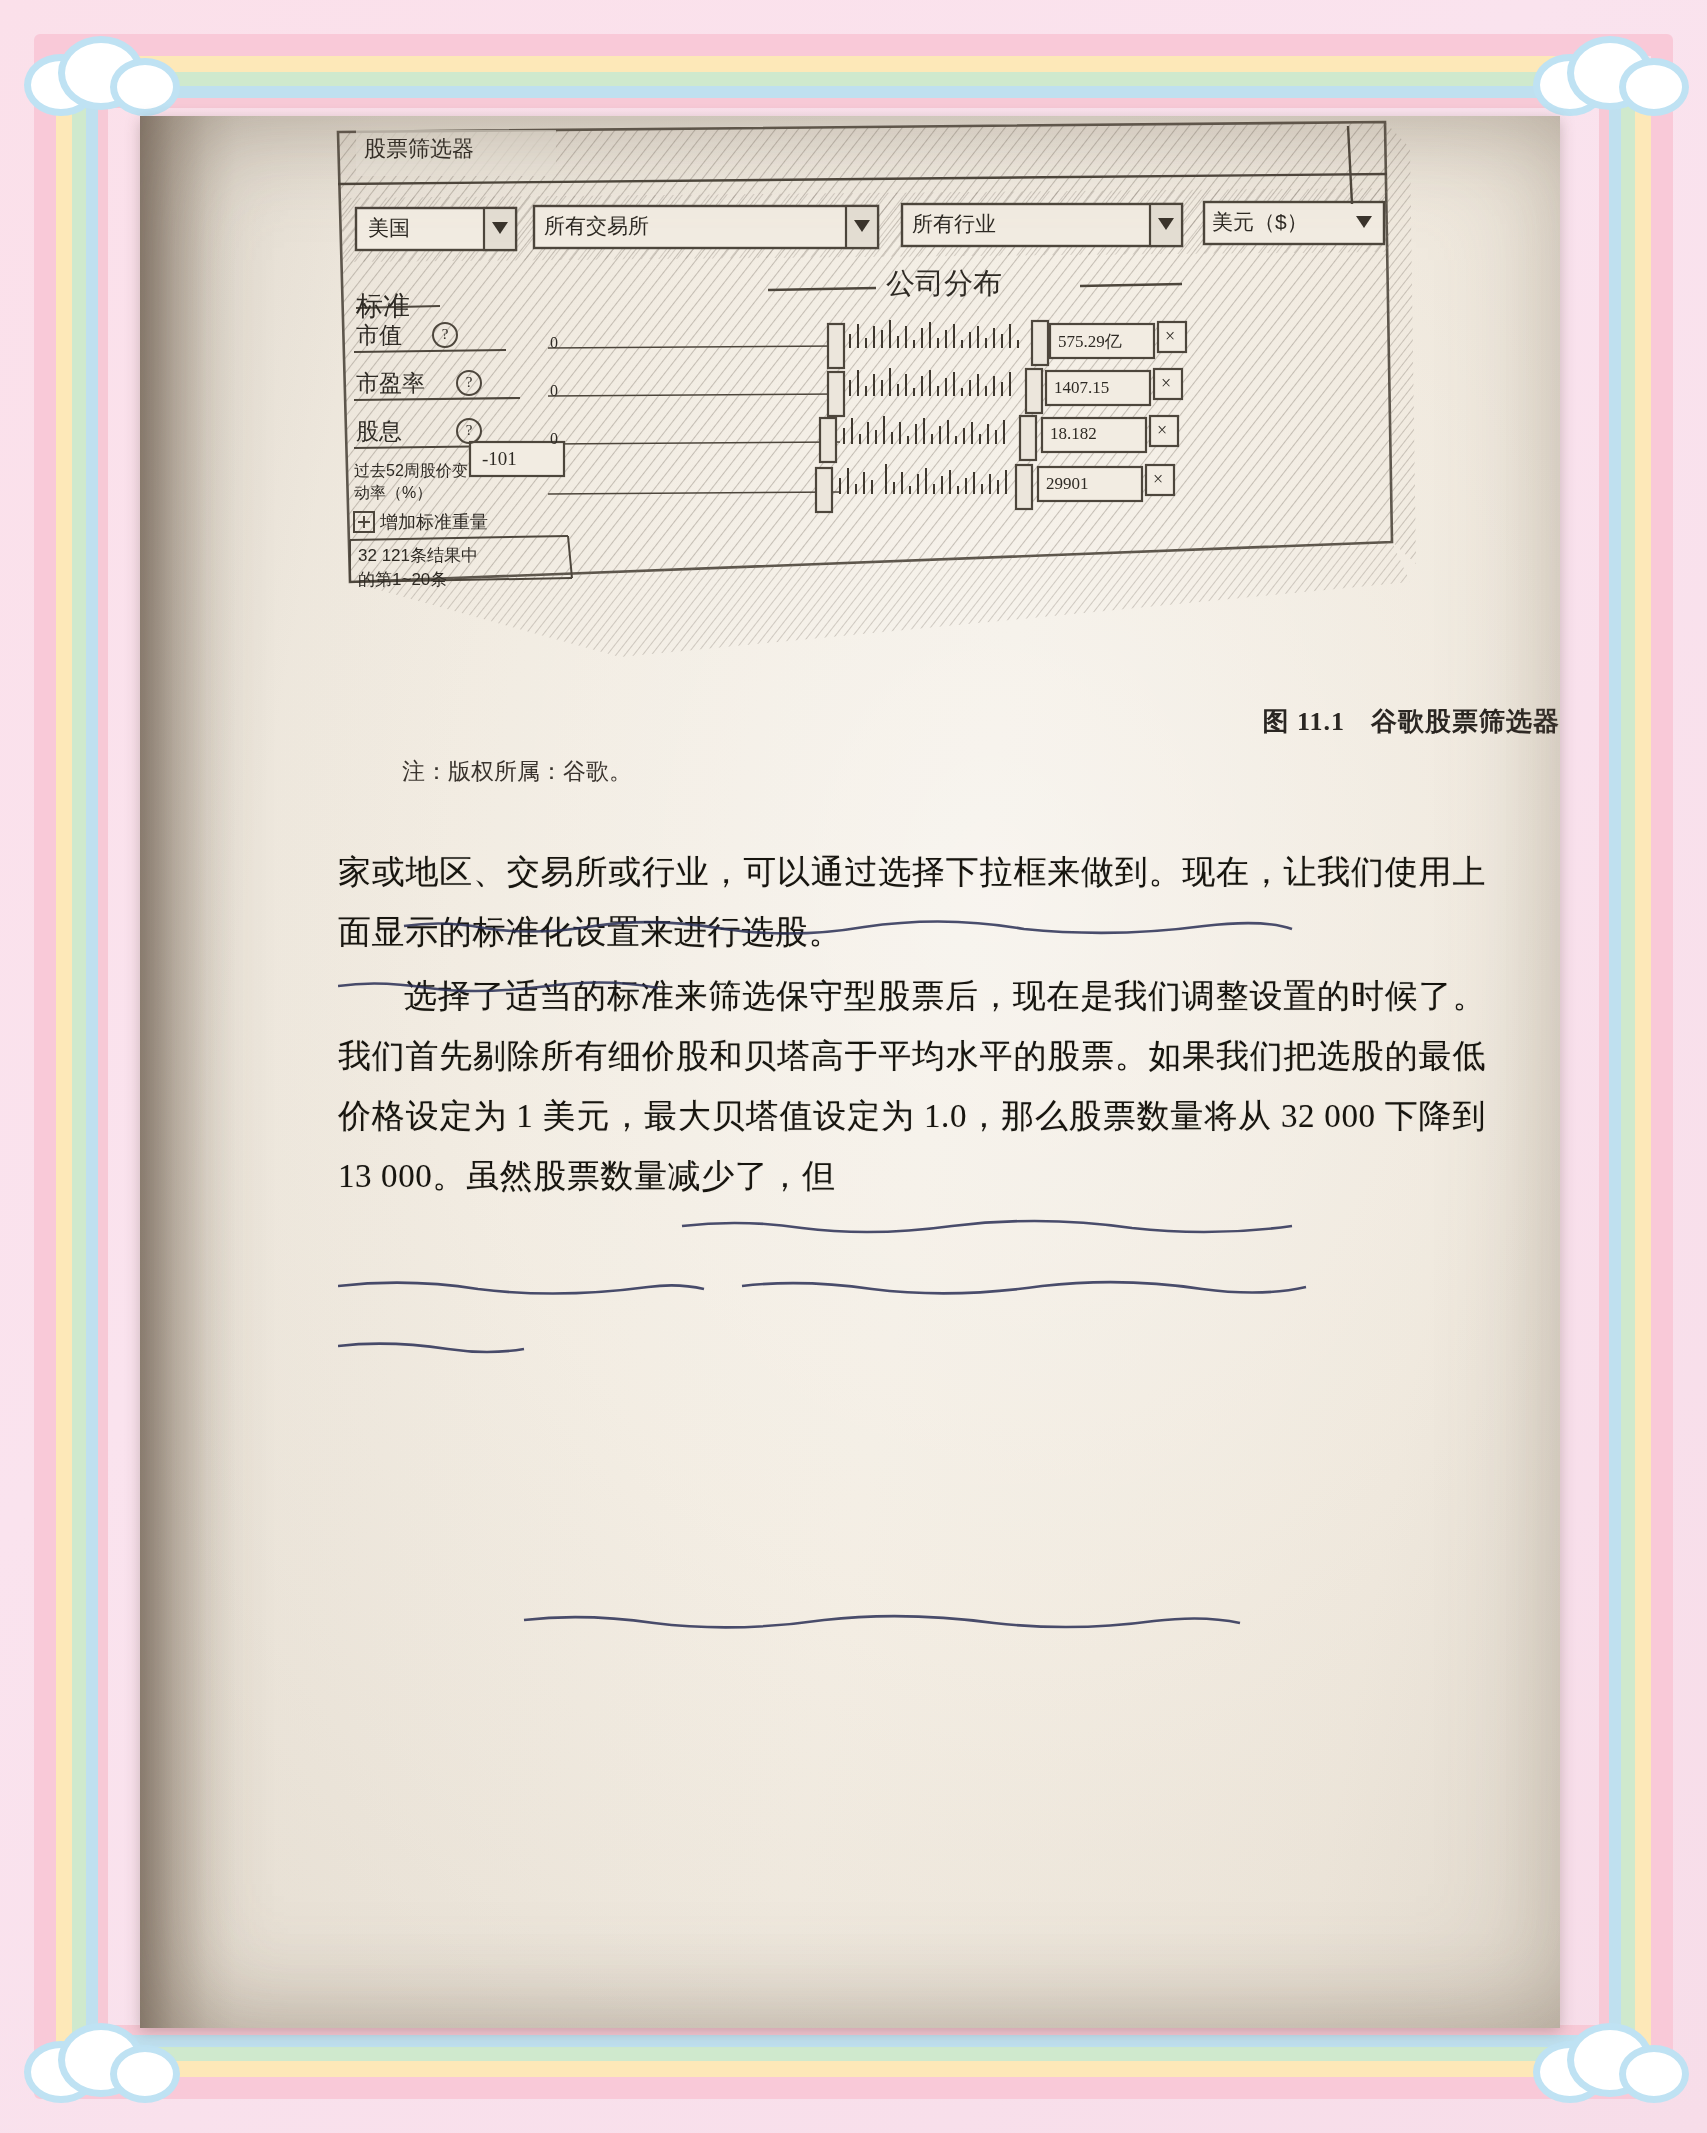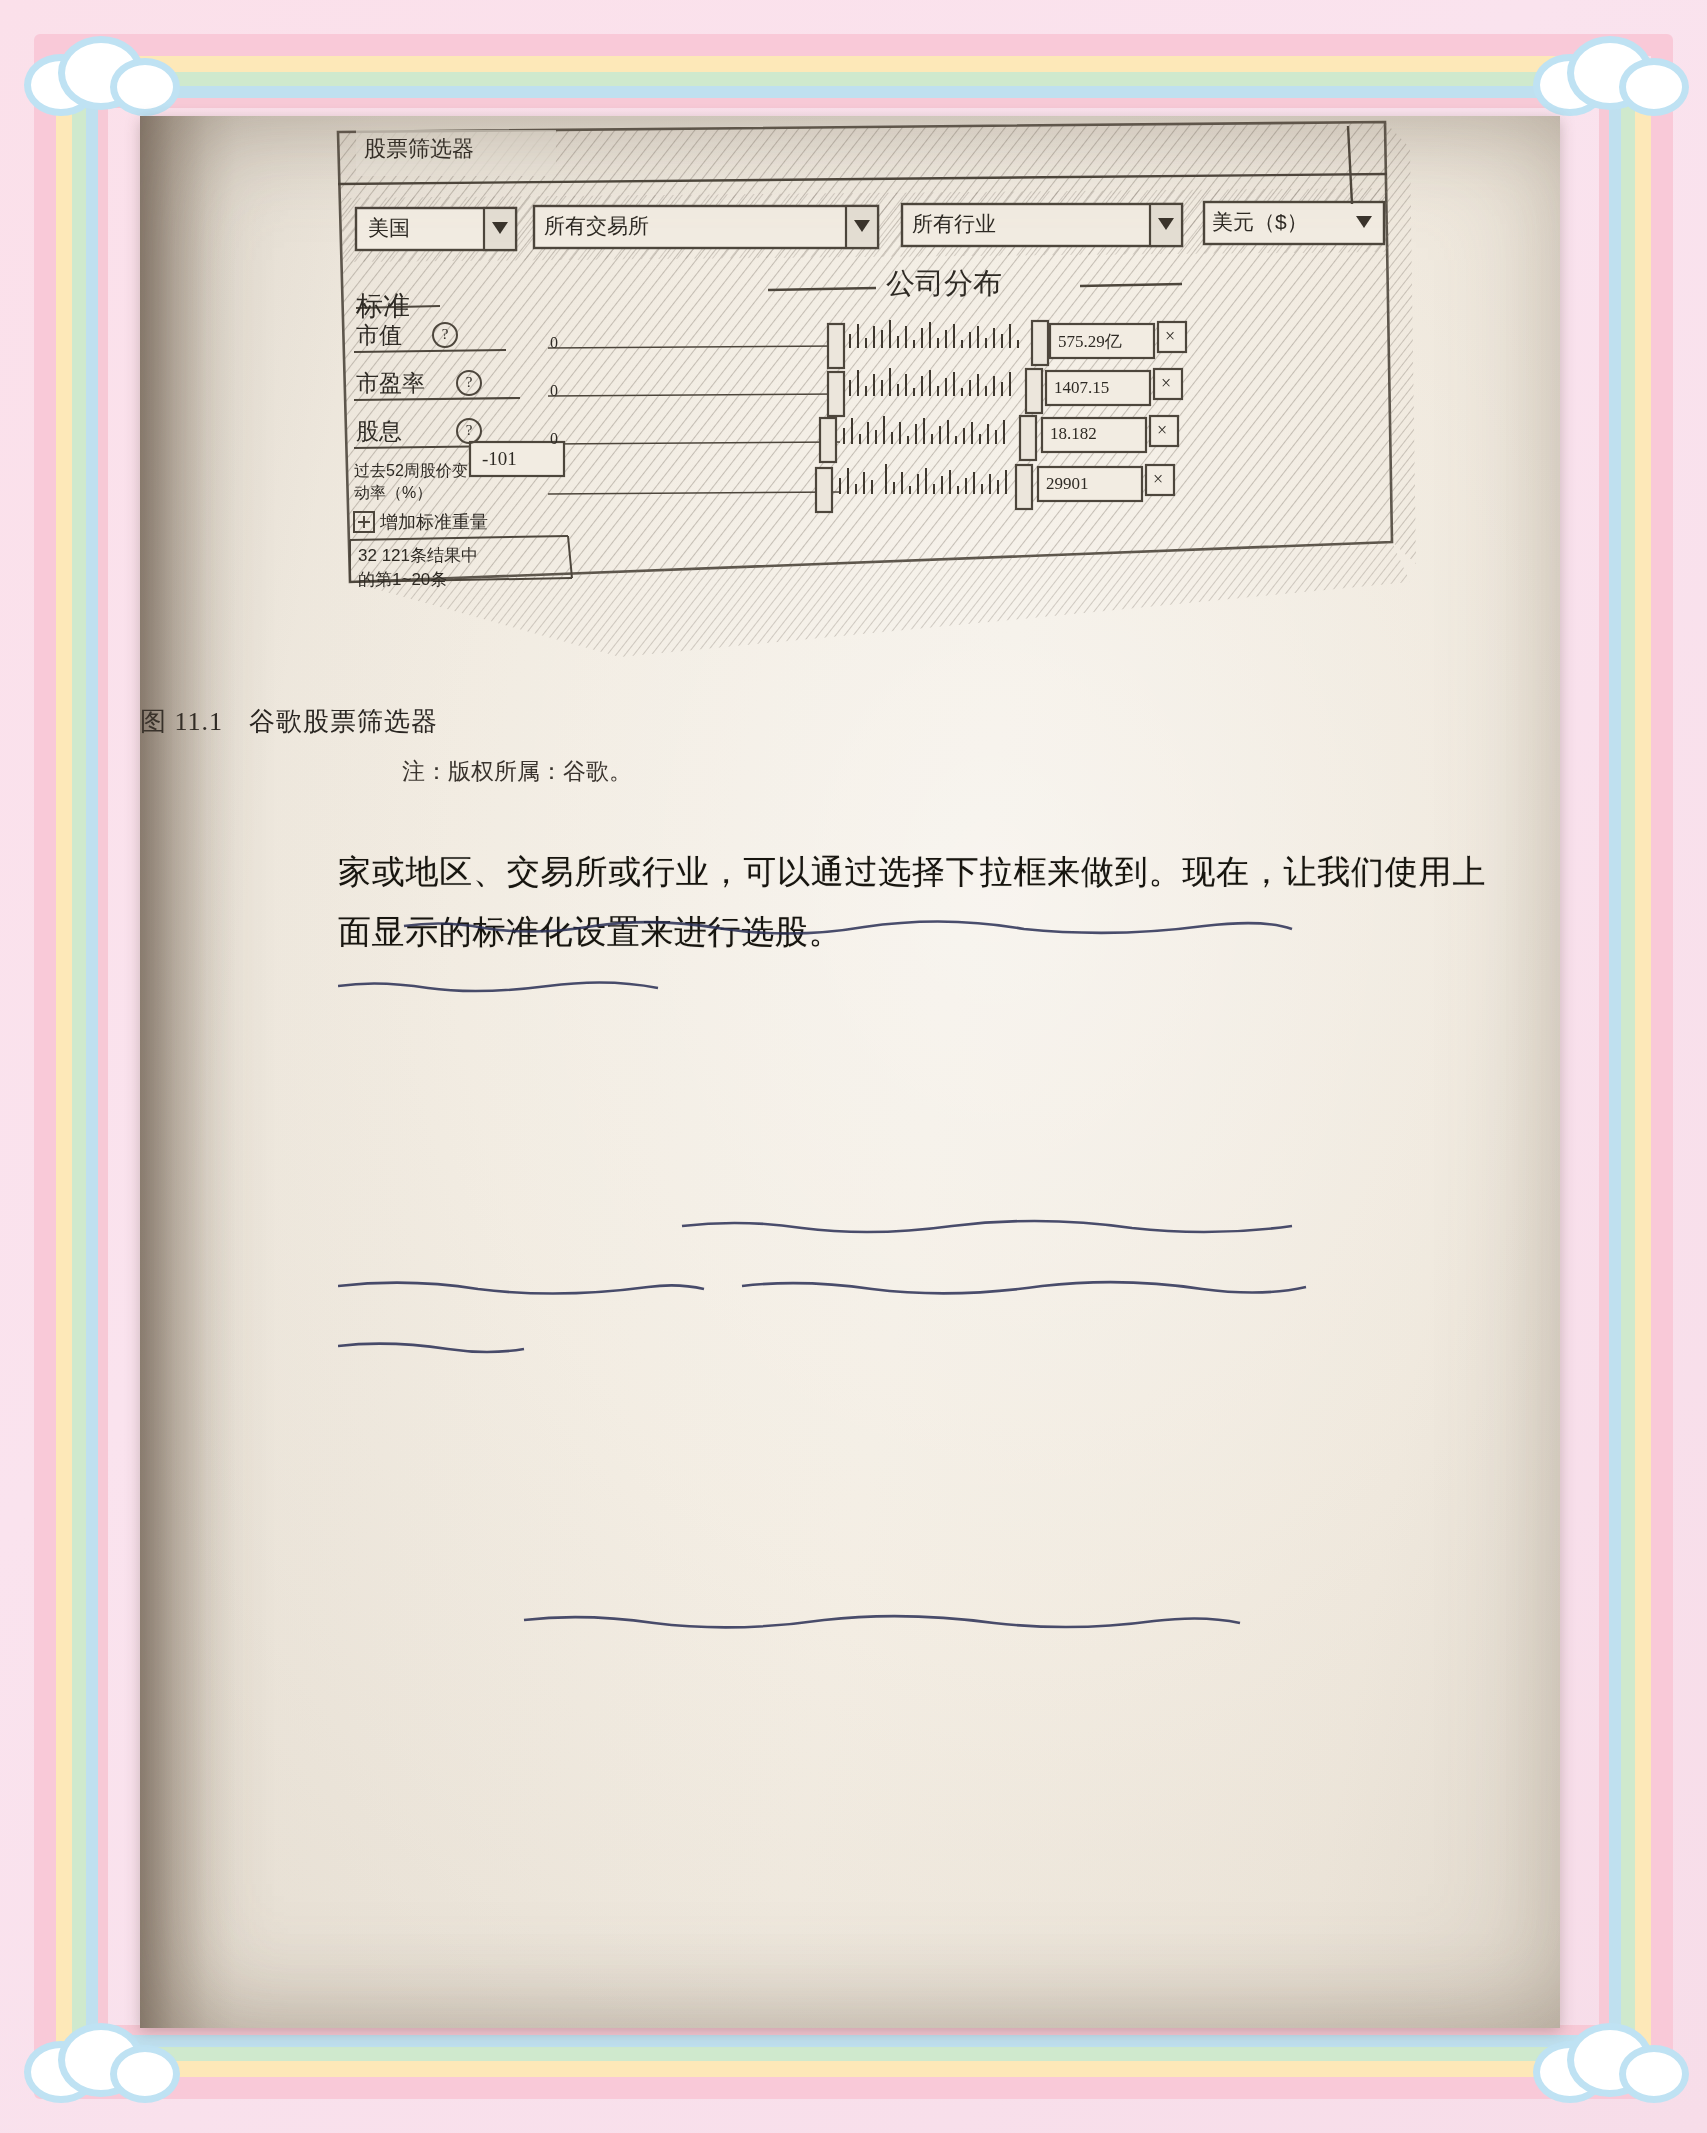--- a/index.html
+++ b/index.html
@@ -82,23 +82,23 @@
     top: -4px;
     width: 1190px;
     height: 560px;
   }
   .fig-canvas { position: absolute; inset: 0; }
 
   .figcap {
     position: absolute;
     left: 0; right: 0;
     top: 588px;
-    text-align: left;
+    text-align: right;
     font-size: 26px;
-    font-weight: normal;
+    font-weight: bold;
     letter-spacing: 1px;
     color: #2a2622;
     font-family: "Liberation Serif", serif;
   }
   .figcap .num { margin-right: 26px; }
   .fignote {
     position: absolute;
     left: 262px;
     top: 640px;
     font-size: 23px;
@@ -396,20 +396,21 @@
     <div style="position:absolute;left:38px;top:456px;font-size:17px;color:#2e2a24;font-family:'Liberation Sans',sans-serif;">的第1~20条</div>
   </div>
 
   <div class="figcap">
     <span class="num">图 11.1</span><span>谷歌股票筛选器</span>
   </div>
   <div class="fignote">注：版权所属：谷歌。</div>
 
   <div class="body">
     <p class="para">家或地区、交易所或行业，可以通过选择下拉框来做到。现在，让我们使用上面显示的标准化设置来进行选股。</p>
+    <p class="para indent">选择了适当的标准来筛选保守型股票后，现在是我们调整设置的时候了。我们首先剔除所有细价股和贝塔高于平均水平的股票。如果我们把选股的最低价格设定为 1 美元，最大贝塔值设定为 1.0，那么股票数量将从 32 000 下降到 13 000。虽然股票数量减少了，但</p>
   </div>
 
   <svg class="ul-wave" style="left:198px;top:774px;width:1150px;height:640px;">
     <g fill="none" stroke="#2a2f55" stroke-width="2.6" opacity="0.85">
       <path d="M66,36 q40,-6 80,2 q50,8 110,-2 q60,-9 130,3 q70,10 140,-2 q80,-12 160,2 q90,9 180,-3 q60,-7 88,3"></path>
       <path d="M0,96 q40,-6 90,2 q50,7 120,-2 q60,-8 110,2"></path>
       <path d="M344,336 q60,-7 120,2 q70,9 150,-2 q90,-11 180,2 q80,9 160,-2"></path>
       <path d="M0,396 q70,-8 140,3 q80,10 170,-2 q30,-4 56,2"></path>
       <path d="M404,396 q60,-7 130,3 q80,10 170,-3 q80,-9 160,3 q60,8 104,-2"></path>
       <path d="M0,456 q50,-6 110,3 q40,6 76,0"></path>

